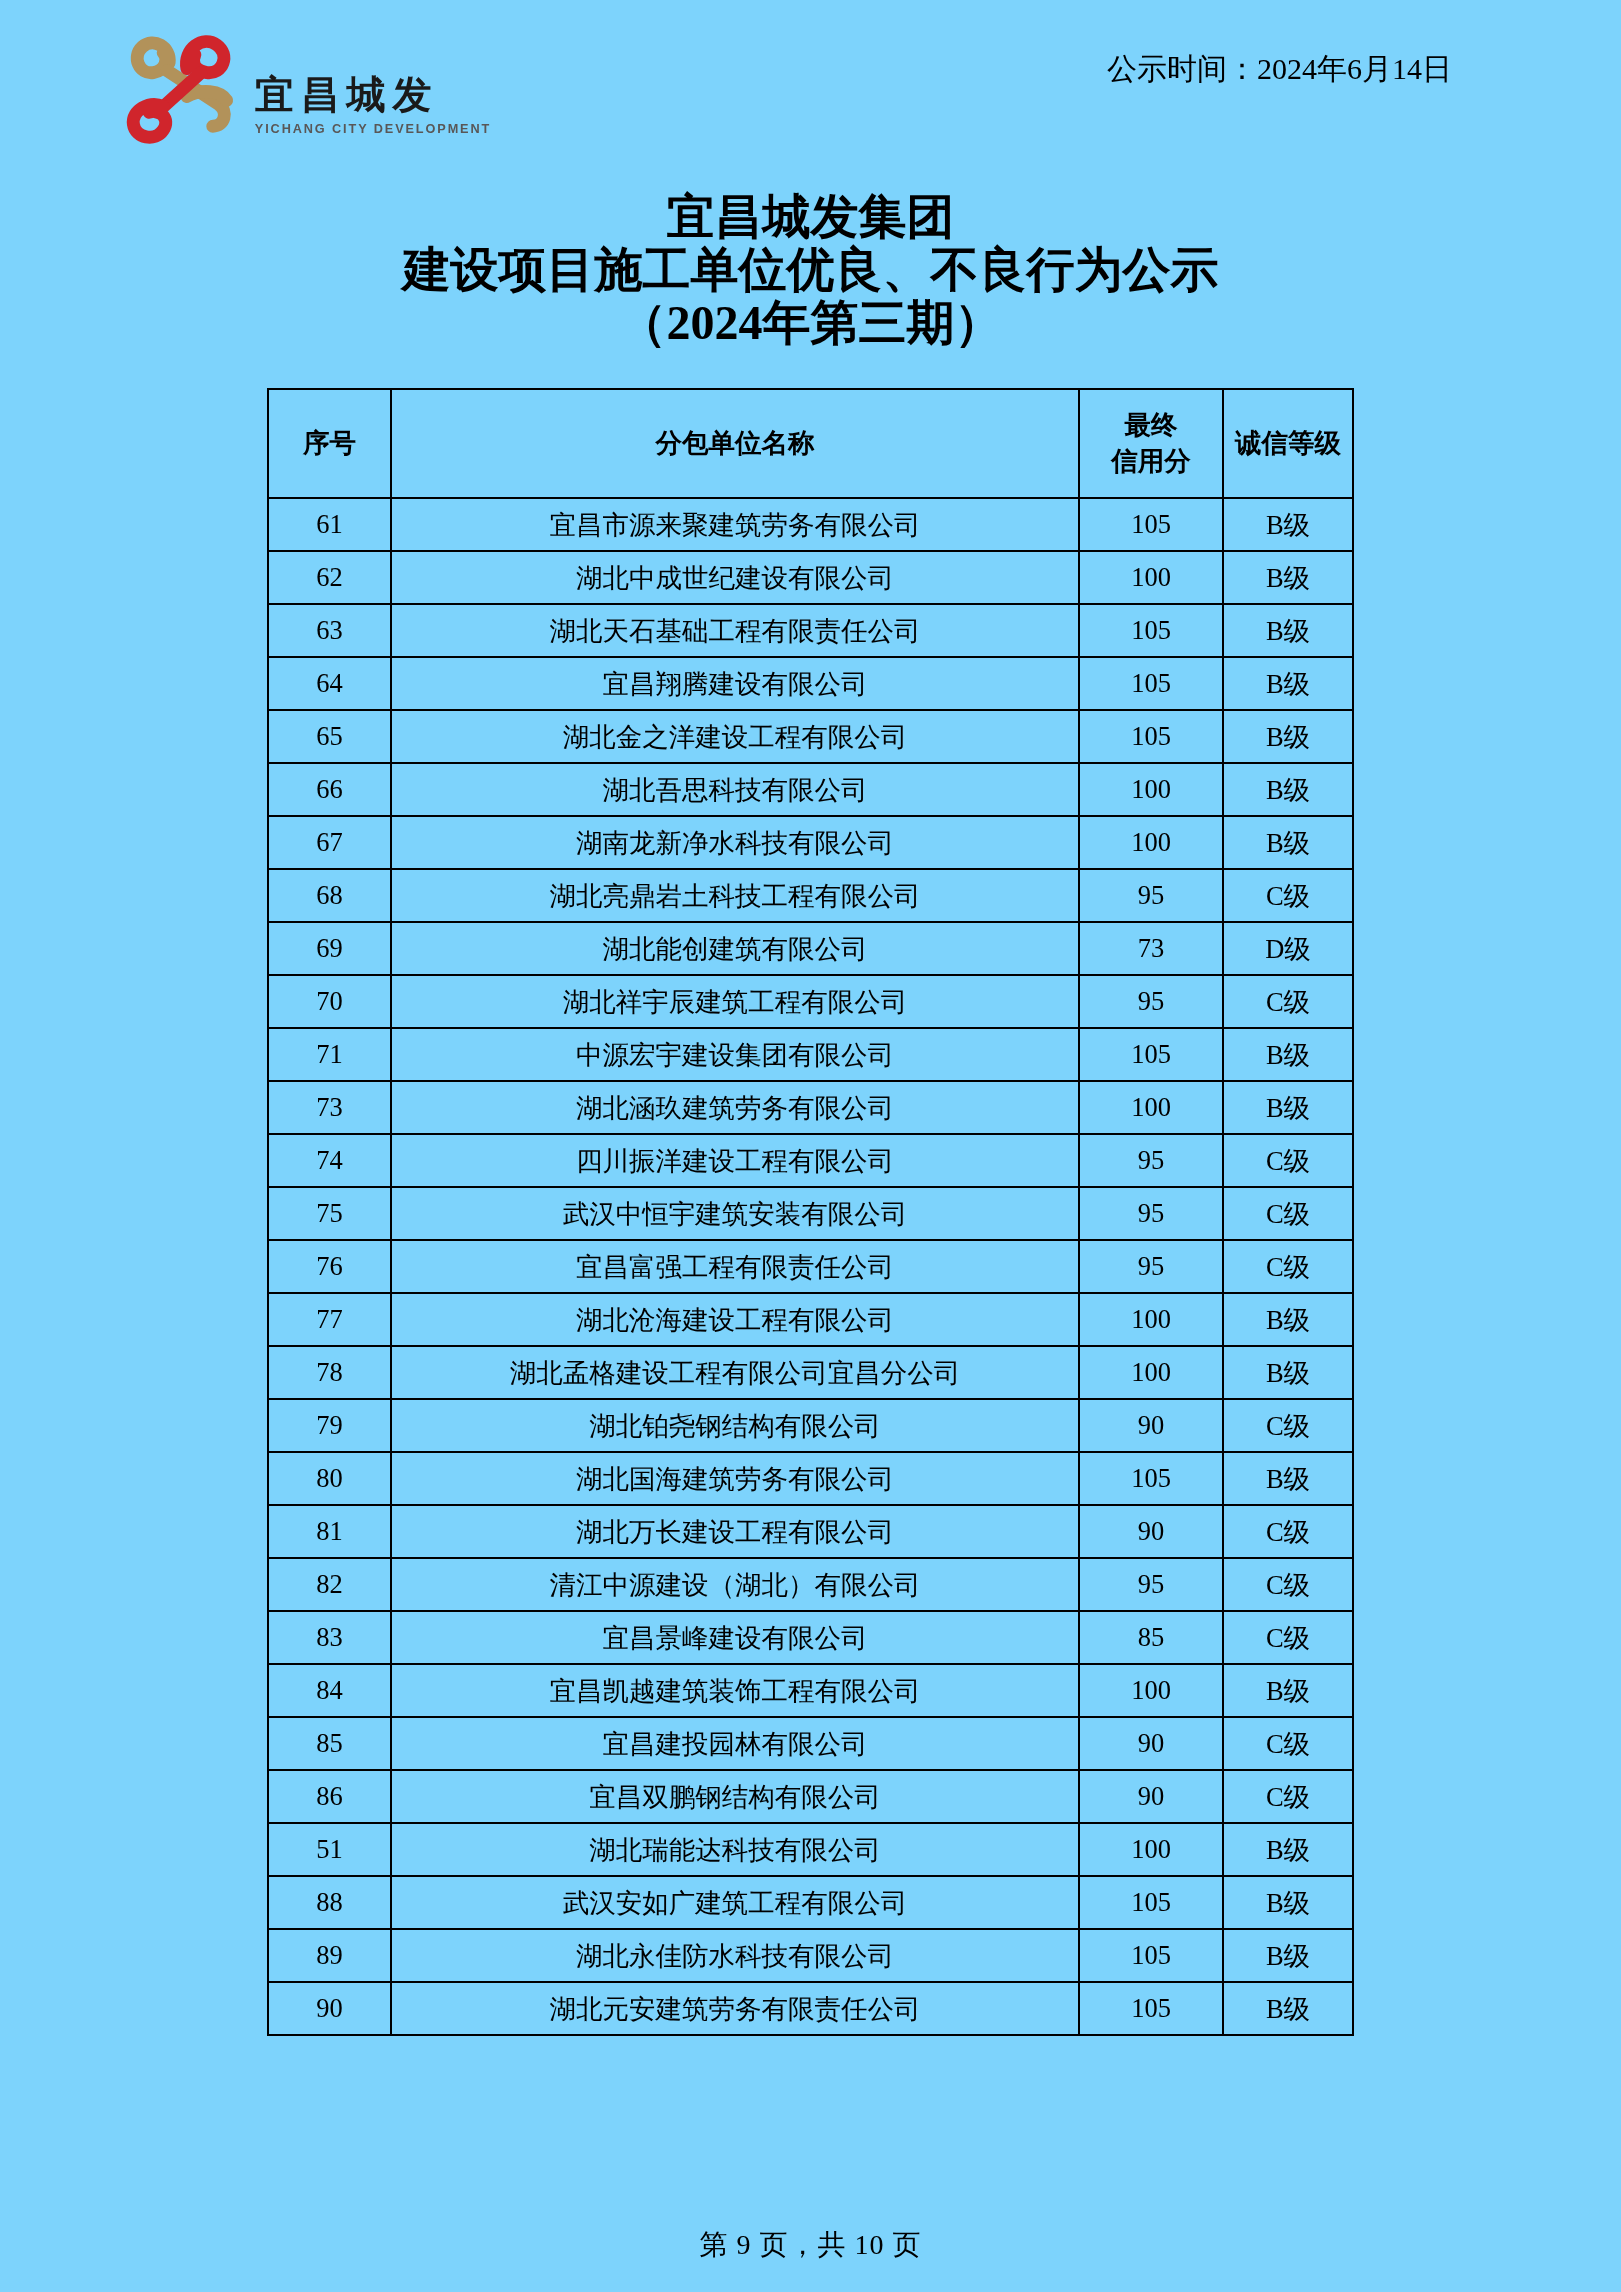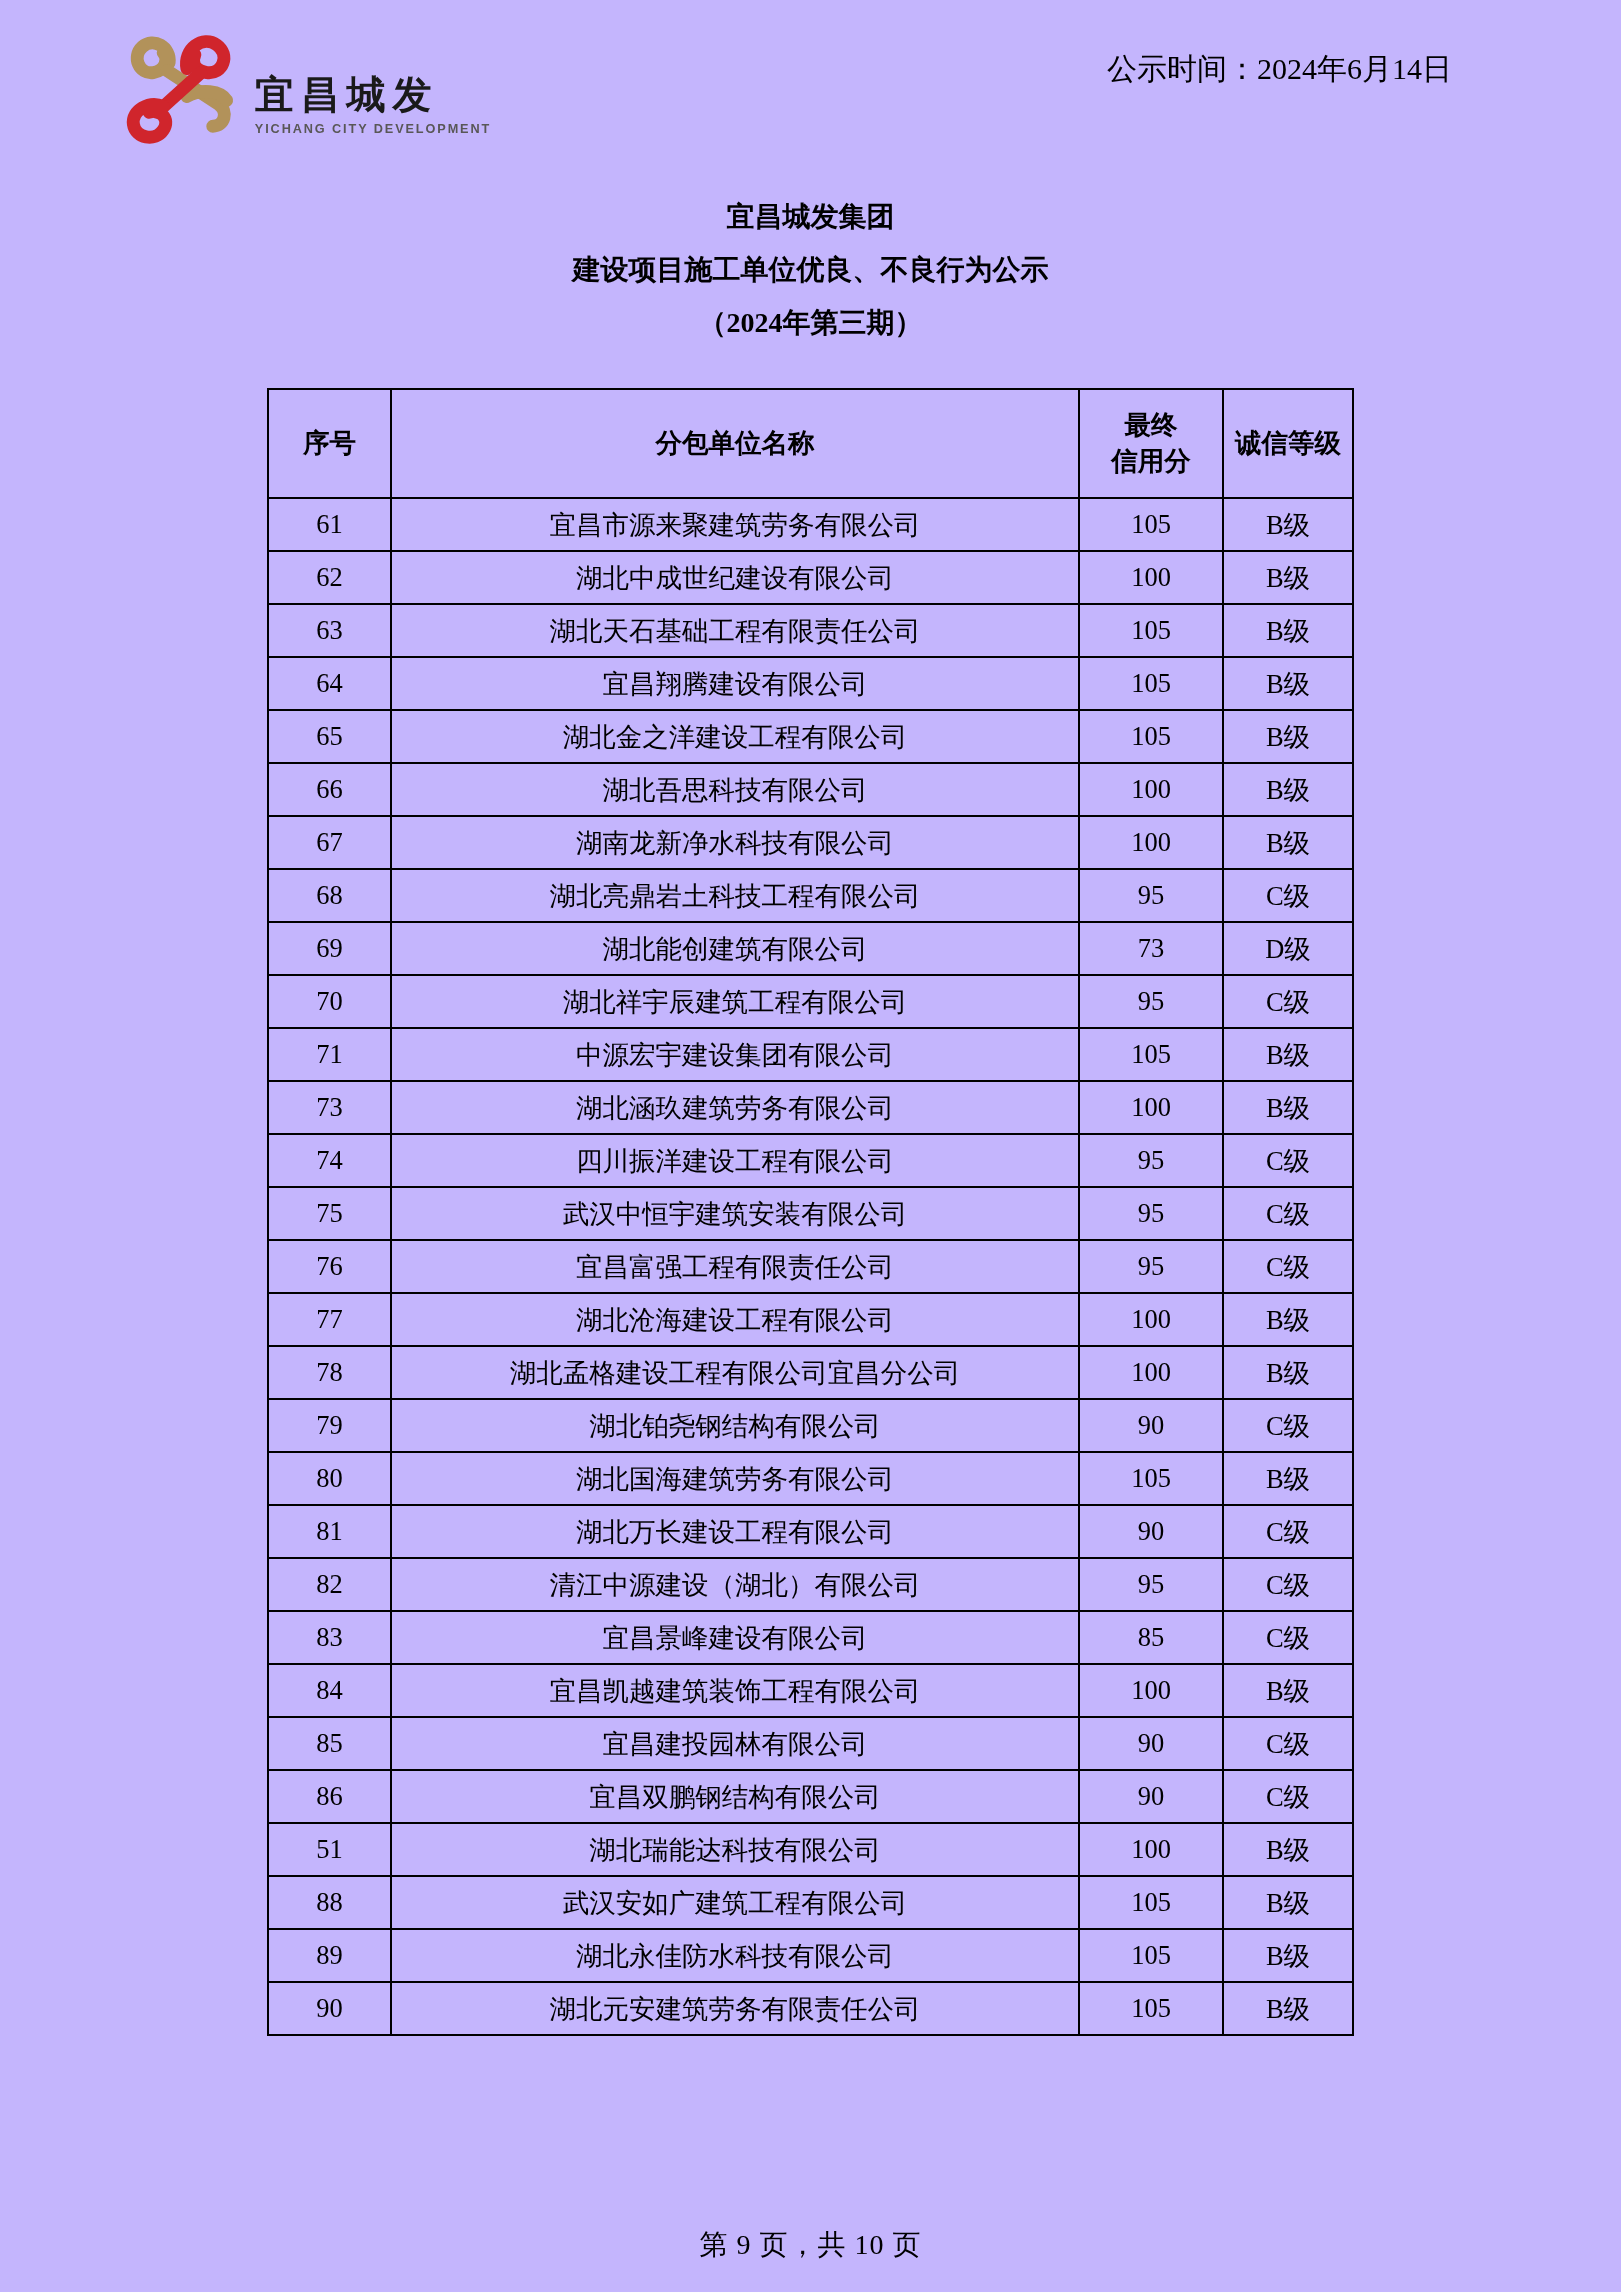--- a/index.html
+++ b/index.html
@@ -1,20 +1,20 @@
 <!DOCTYPE html>
 <html><head>
 <meta charset="utf-8">
 <style>
   html,body{margin:0;padding:0;background:#ffffff;}
   .page{
     position:relative;
     width:1621px;
     height:2293px;
-    background:#c4b5fd;
+    background:#7dd3fc;
     color:#000;
     font-family:"Liberation Serif", serif;
     overflow:hidden;
   }
   
   .brand{position:absolute;left:123px;top:29px;display:flex;align-items:flex-start;}
   .brand-mark{width:120px;height:125px;flex:0 0 auto;}
   .brand-text{margin-left:11.8px;margin-top:45px;}
   .brand-cn{
     font-family:"Liberation Sans", sans-serif;
@@ -22,21 +22,21 @@
   }
   .brand-en{
     font-family:"Liberation Sans", sans-serif;
     font-weight:bold;font-size:12.7px;letter-spacing:1.9px;color:#595757;margin-top:4.9px;white-space:nowrap;
   }
   
   .publish-time{position:absolute;right:169px;top:49px;font-size:30px;}
   
   .doc-title{
     position:absolute;top:190px;left:0;width:100%;
-    text-align:center;font-weight:bold;font-size:28px;line-height:53px;
+    text-align:center;font-weight:bold;font-size:48px;line-height:53px;
   }
   
   table.rating{
     position:absolute;left:267px;top:388px;
     border-collapse:collapse;table-layout:fixed;
     border:2.9px solid #000;
     font-size:26.5px;
   }
   table.rating col.c-no{width:123px;}
   table.rating col.c-name{width:688px;}

